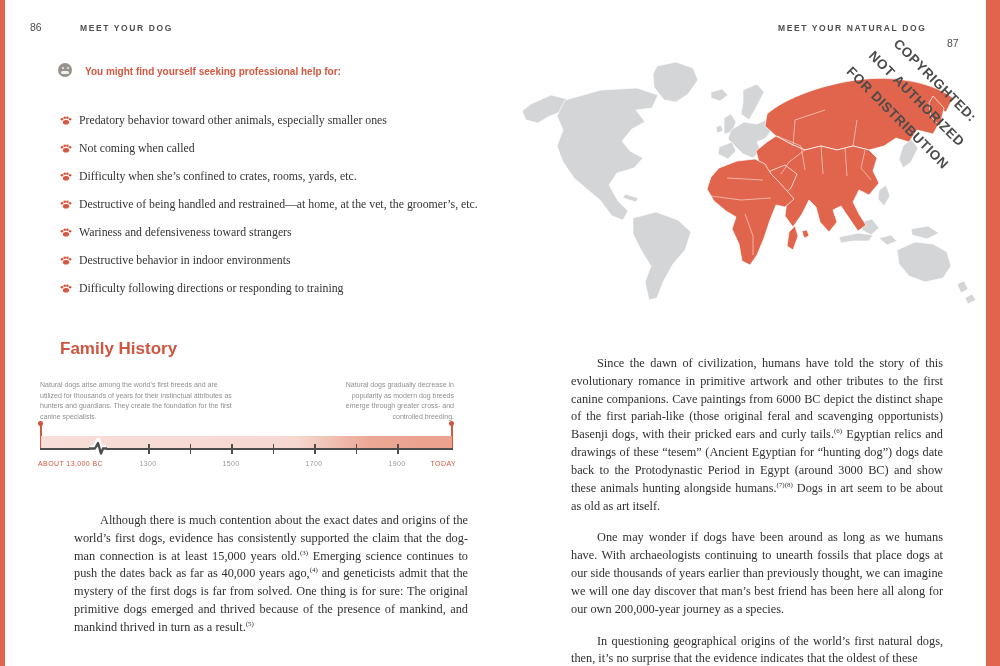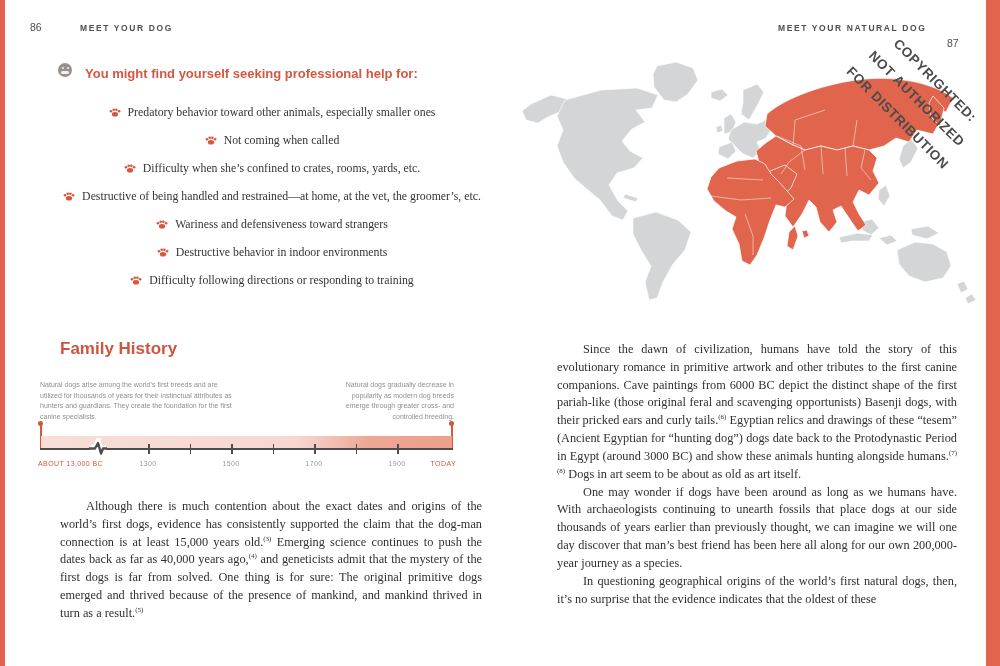--- a/index.html
+++ b/index.html
@@ -16,24 +16,24 @@
            letter-spacing:1.6px;color:#4e4e4e;font-weight:600;padding-left:16px;}
   .pagenum{position:absolute;font-family:"Liberation Sans",sans-serif;font-size:10.5px;color:#4e4e4e;}
 
   
   .callout-icon{position:absolute;left:58px;top:63px;width:14px;height:14px;border-radius:50%;
                 background:#97938c;}
   .callout-icon i{position:absolute;width:2px;height:2px;border-radius:50%;background:#f3f1ee;top:4px;}
   .callout-icon i.l{left:3.5px;} .callout-icon i.r{right:3.5px;}
   .callout-icon b{position:absolute;left:3px;right:3px;bottom:3px;height:3.5px;border-radius:2px;background:#f3f1ee;}
   .callout-intro{position:absolute;left:85px;top:66px;font-family:"Liberation Sans",sans-serif;
-                 font-weight:700;font-size:13px;color:#d4573f;}
-
-  
-  .paw-list{position:absolute;left:60px;top:104px;width:424px;text-align:center;}
+                 font-weight:700;font-size:10px;color:#d4573f;}
+
+  
+  .paw-list{position:absolute;left:60px;top:112px;width:424px;}
   .paw-list .item{font-size:11.8px;line-height:1.4;margin-bottom:11.5px;color:#343434;}
   .paw{display:inline-block;width:12px;height:9px;margin-right:7px;vertical-align:-1px;}
 
   
   .section-heading{position:absolute;left:60px;top:339px;font-family:"Liberation Sans",sans-serif;
                    font-weight:700;font-size:17px;color:#cf5540;}
 
   
   .timeline{position:absolute;left:38px;top:378px;width:418px;height:96px;
             font-family:"Liberation Sans",sans-serif;}
@@ -49,21 +49,21 @@
   .tl-line{position:absolute;left:2px;top:69.5px;width:412.5px;height:2.6px;background:#4d4d4d;}
   .tl-tick{position:absolute;top:66px;width:1.6px;height:10px;background:#4d4d4d;}
   .tl-break{position:absolute;left:50px;top:60px;width:20px;height:20px;}
   .tl-label{position:absolute;top:82px;font-size:7px;letter-spacing:.4px;color:#9a9a9a;
             transform:translateX(-50%);white-space:nowrap;}
   .tl-label.edge{transform:none;color:#d4573f;}
   .tl-label.start{left:0;} .tl-label.end{right:0;left:auto;}
 
   
   .bodycol{position:absolute;text-align:justify;font-size:12.3px;line-height:1.45;color:#303030;}
-  .bodycol p{margin:0;text-indent:26px;}
+  .bodycol p{margin:14px;text-indent:26px;}
   .bodycol sup{font-size:7px;line-height:0;}
   .left-col{left:60px;top:498px;width:422px;}
   .right-col{left:557px;top:341px;width:400px;}
 
   
   .worldmap{position:absolute;left:505px;top:50px;width:486px;height:262px;}
 
   
   .stamp{position:absolute;left:791px;top:60px;width:250px;z-index:20;
          transform:rotate(45deg);text-align:center;font-family:"Liberation Sans",sans-serif;

